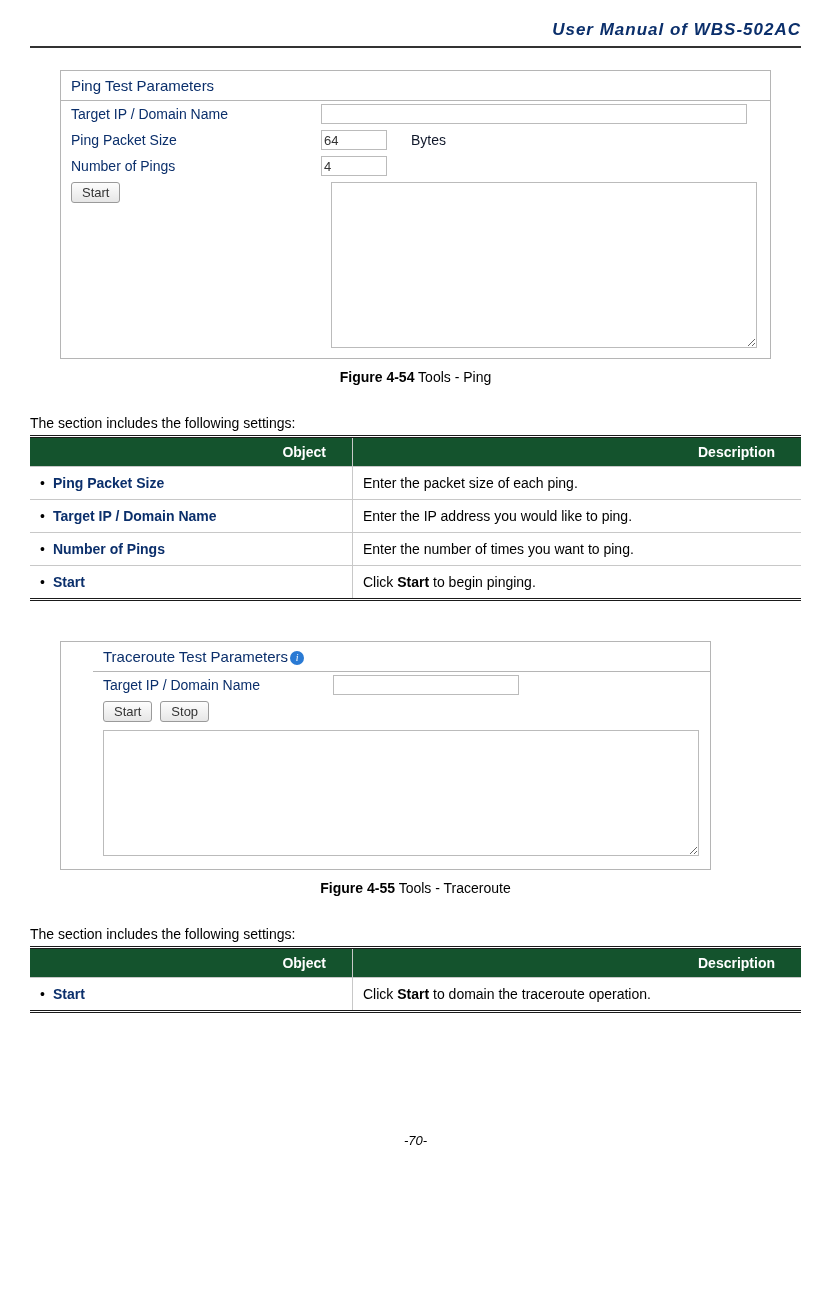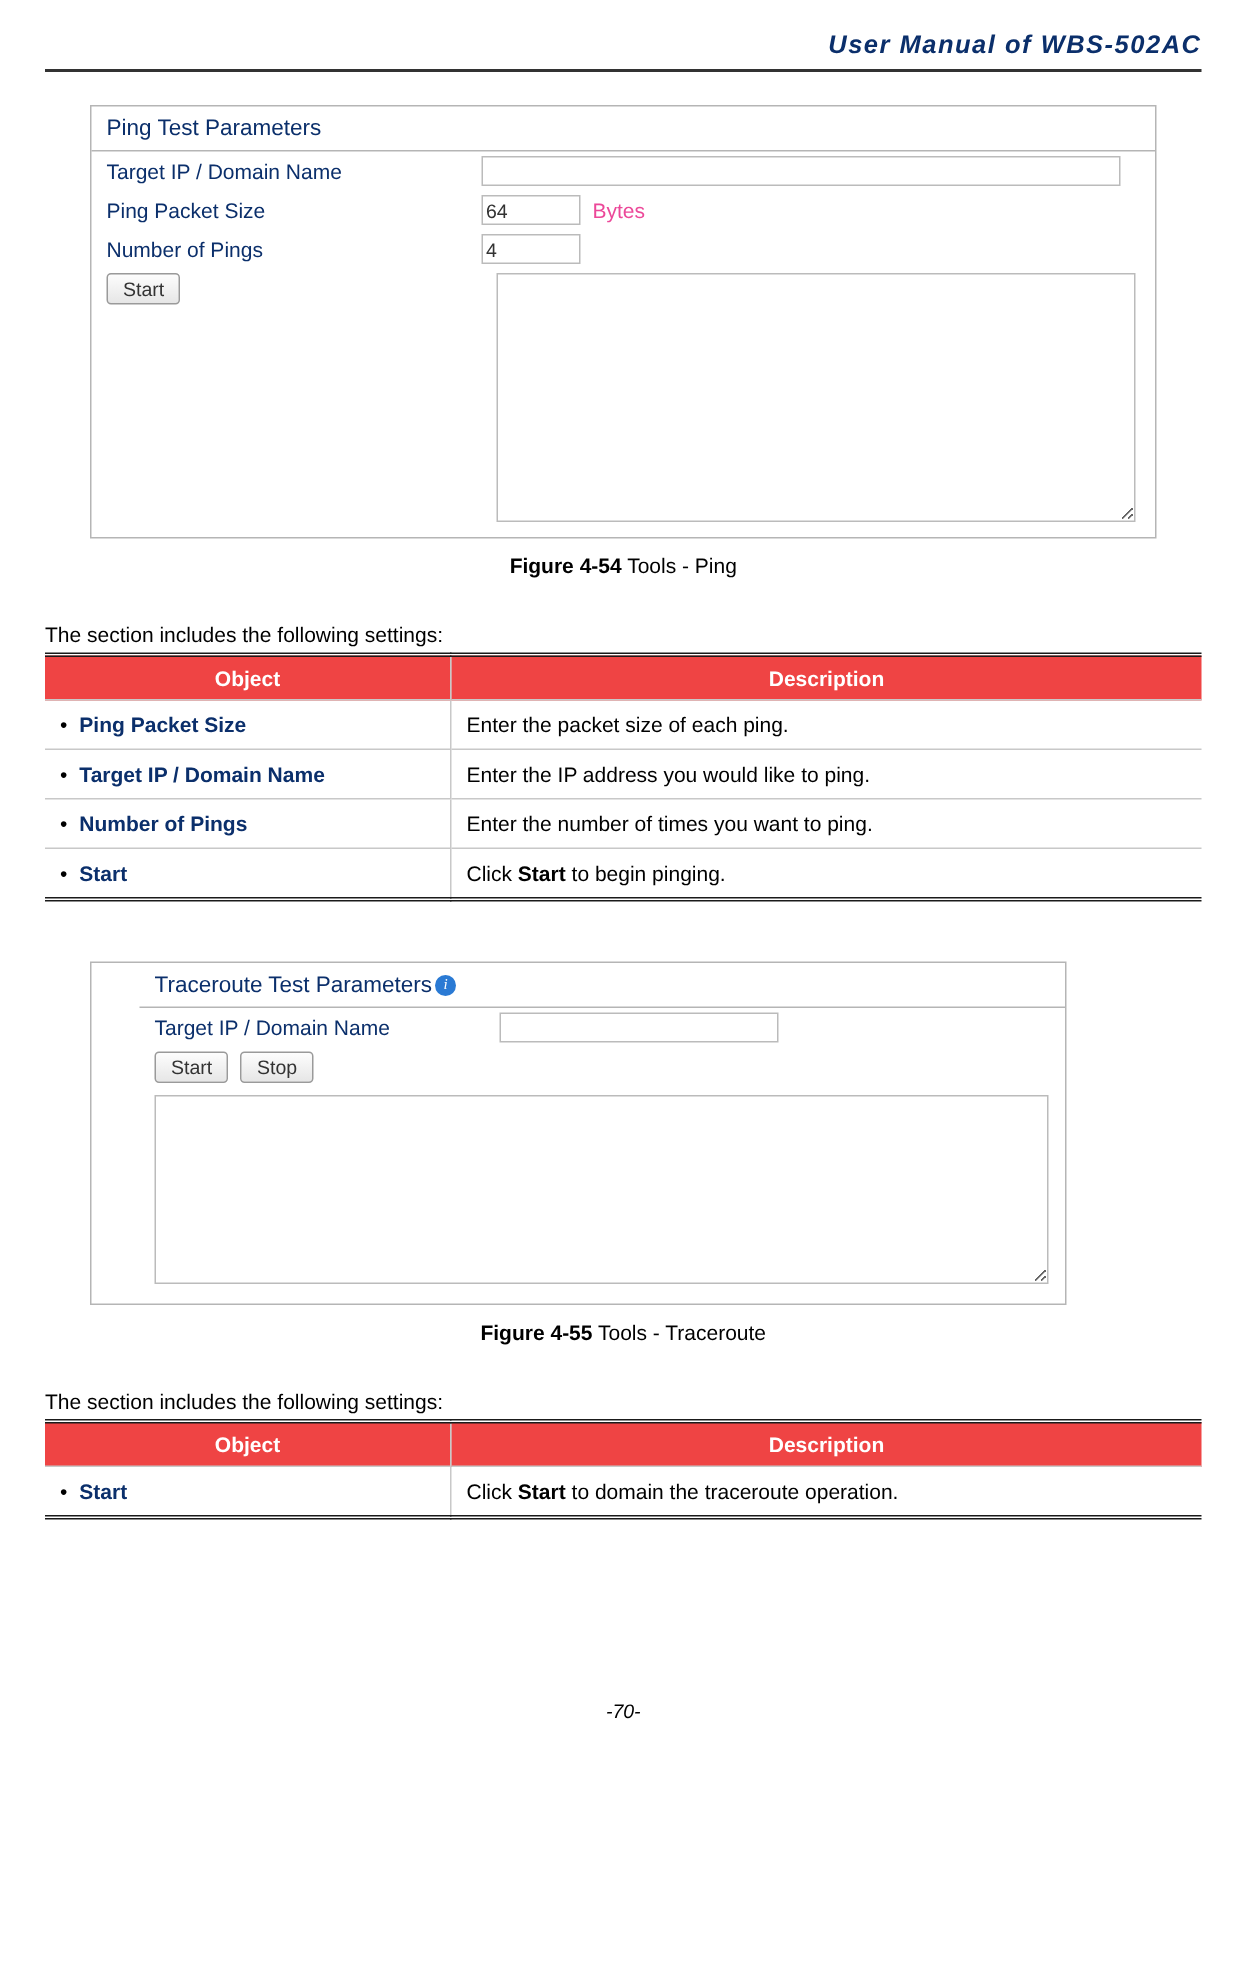--- a/index.html
+++ b/index.html
@@ -42,21 +42,21 @@
     color: #0b2f6b;
   }
   .form-label { width: 250px; flex: 0 0 250px; }
   .form-row input.txt {
     border: 1px solid #bbb;
     height: 18px;
     padding: 0 2px;
     font-size: 13px;
     color: #333;
   }
-  .unit { color: #ec4899; margin-left: 8px; }
+  .unit { color: #0f172a; margin-left: 24px; }
   .btn {
     background: linear-gradient(#fdfdfd, #e6e6e6);
     border: 1px solid #9a9a9a;
     border-radius: 3px;
     padding: 2px 10px;
     font-size: 13px;
     color: #333;
     cursor: pointer;
   }
   .output-area {
@@ -86,25 +86,25 @@
   .section-intro { font-size: 14px; margin: 0 0 4px 0; }
 
   table.desc {
     width: 100%;
     border-collapse: collapse;
     margin-bottom: 10px;
     border-top: 3px double #1a1a1a;
     border-bottom: 3px double #1a1a1a;
   }
   table.desc th {
-    background: #ef4444;
+    background: #14532d;
     color: #fff;
-    text-align: center;
+    text-align: right;
     font-weight: bold;
-    padding: 6px 0;
+    padding: 6px 26px;
     font-size: 14px;
   }
   table.desc th.col-obj { width: 270px; border-right: 1px solid #c8c8c8; }
   table.desc td {
     padding: 8px 10px;
     border-top: 1px solid #c8c8c8;
     vertical-align: middle;
     font-size: 14px;
   }
   table.desc td.obj {

